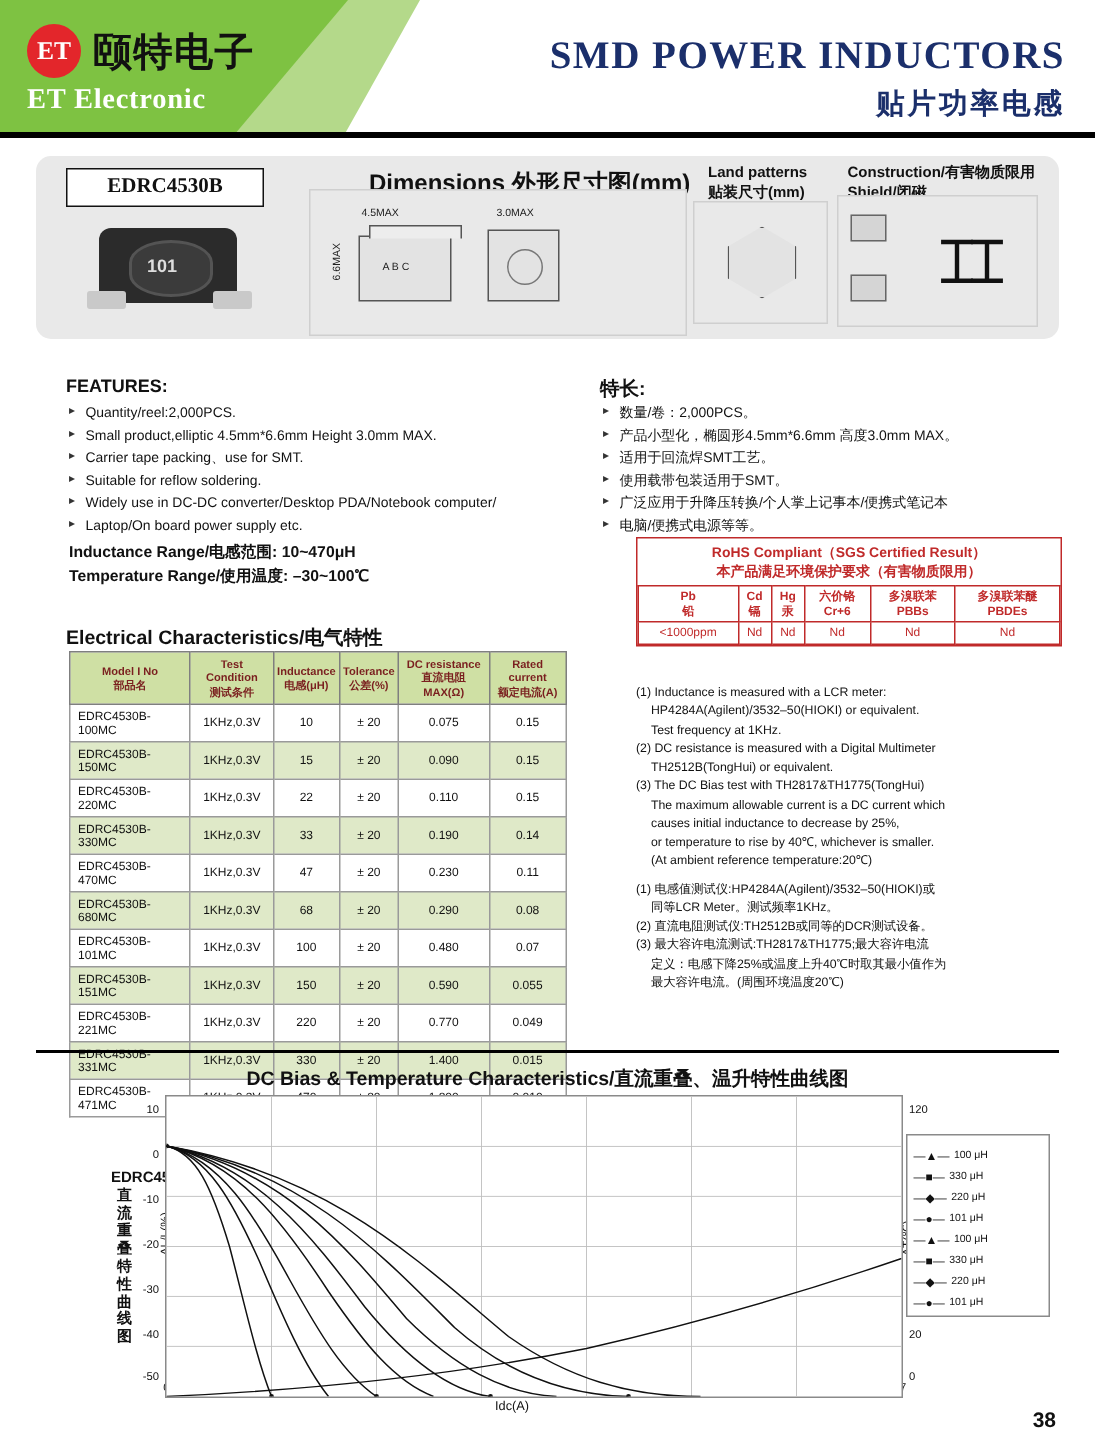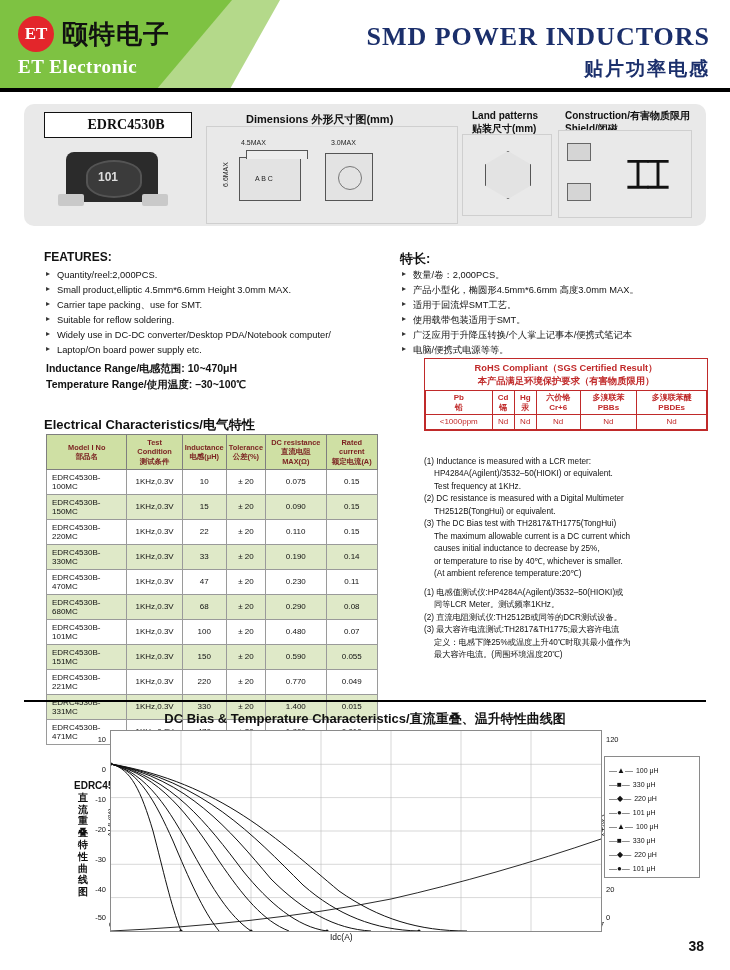--- a/index.html
+++ b/index.html
@@ -45,37 +45,37 @@
   .hdr-rule{position:absolute;left:0;top:88px;width:730px;height:4px;background:#000;}
 
   
   .panel{
     position:absolute;left:24px;top:104px;width:682px;height:122px;
     background:#e9e9e9;border-radius:10px;
   }
   .part-label{
     position:absolute;left:44px;top:112px;width:130px;height:24px;
     border:1px solid #111;background:#fff;display:flex;align-items:center;justify-content:center;
-    font-size:14px;font-weight:bold;font-family:"Liberation Serif", serif;padding-left:16px;
+    font-size:14px;font-weight:bold;font-family:"Liberation Serif", serif;
   }
   .photo{
     position:absolute;left:58px;top:148px;width:110px;height:66px;
   }
   .photo .body{
     position:absolute;left:8px;top:4px;width:92px;height:50px;background:#2b2b2b;border-radius:8px;
   }
   .photo .core{
     position:absolute;left:28px;top:12px;width:52px;height:34px;background:#3b3b3b;border-radius:50%/40%;
     border:2px solid #545454;
   }
   .photo .mark{position:absolute;left:40px;top:22px;color:#ddd;font-size:12px;font-weight:bold;}
   .photo .pad1{position:absolute;left:0px;top:46px;width:26px;height:12px;background:#c9c9c9;border-radius:2px;}
   .photo .pad2{position:absolute;left:84px;top:46px;width:26px;height:12px;background:#c9c9c9;border-radius:2px;}
 
-  .dim-head{position:absolute;left:246px;top:112px;font-size:11px;font-weight:bold;}
+  .dim-head{position:absolute;left:246px;top:112px;font-size:16px;font-weight:bold;}
   .land-head{position:absolute;left:472px;top:110px;font-size:10px;font-weight:bold;line-height:1.25;}
   .cons-head{position:absolute;left:565px;top:110px;font-size:10px;font-weight:bold;line-height:1.25;}
 
   .dim-draw{position:absolute;left:206px;top:126px;width:250px;height:96px;border:1px solid #cfcfcf;background:#e9e9e9;}
   .dim-draw .lbl{position:absolute;font-size:7px;color:#222;}
   .box3d{position:absolute;left:32px;top:30px;width:60px;height:42px;border:1px solid #555;background:#e3e3e3;}
   .box3d:before{content:"";position:absolute;left:6px;top:-8px;width:60px;height:8px;border:1px solid #555;border-bottom:none;background:#ededed;}
   .boxtop{position:absolute;left:118px;top:26px;width:46px;height:46px;border:1px solid #555;background:#e3e3e3;}
   .boxtop:after{content:"";position:absolute;left:12px;top:12px;width:22px;height:22px;border:1px solid #777;border-radius:50%;}
 

